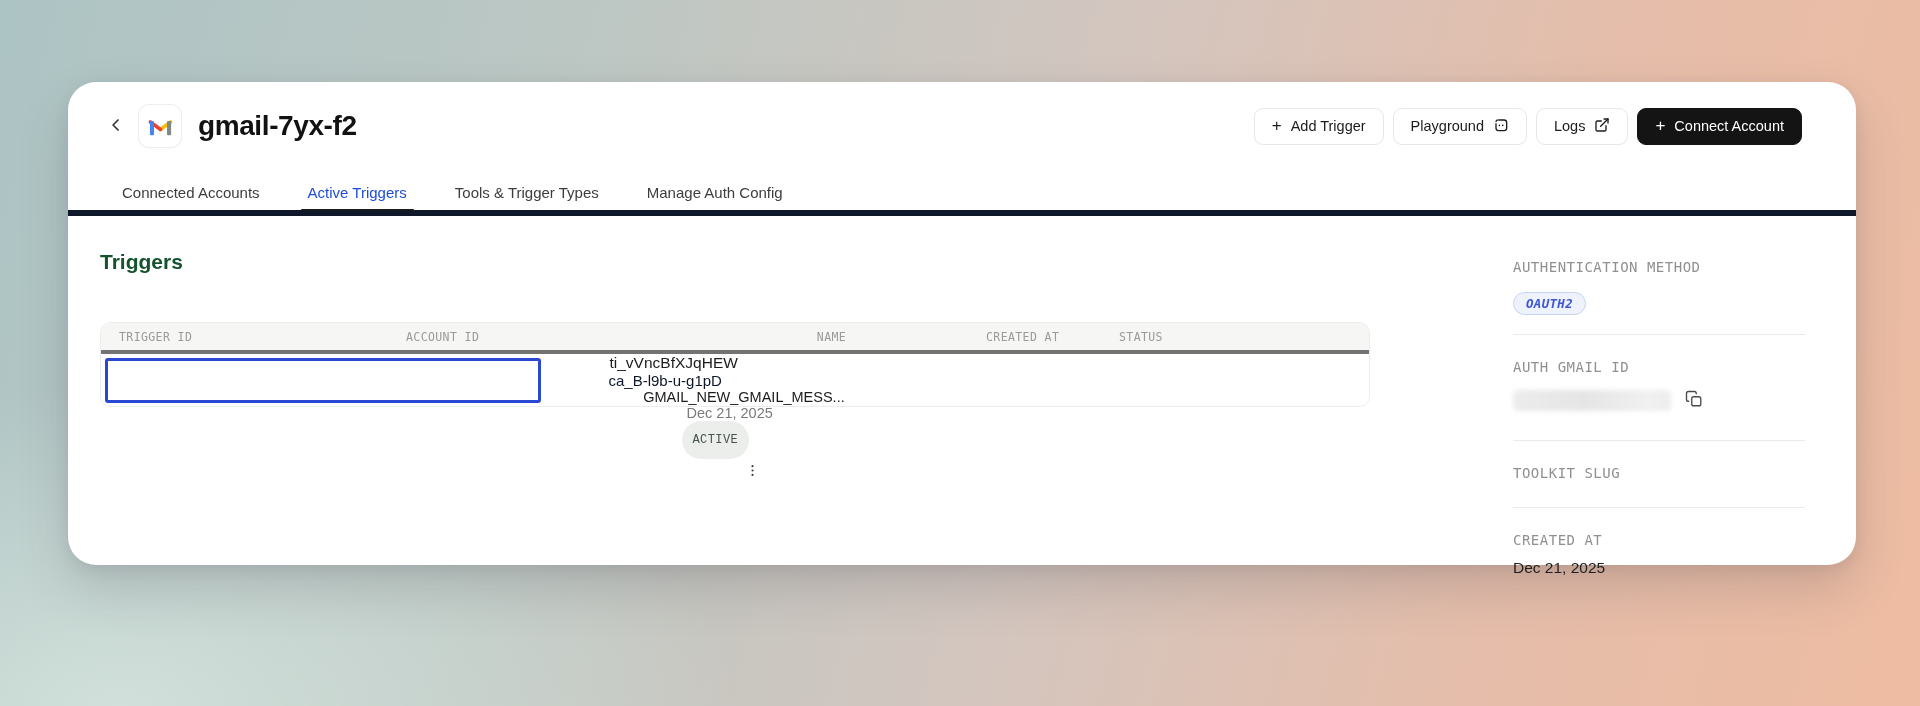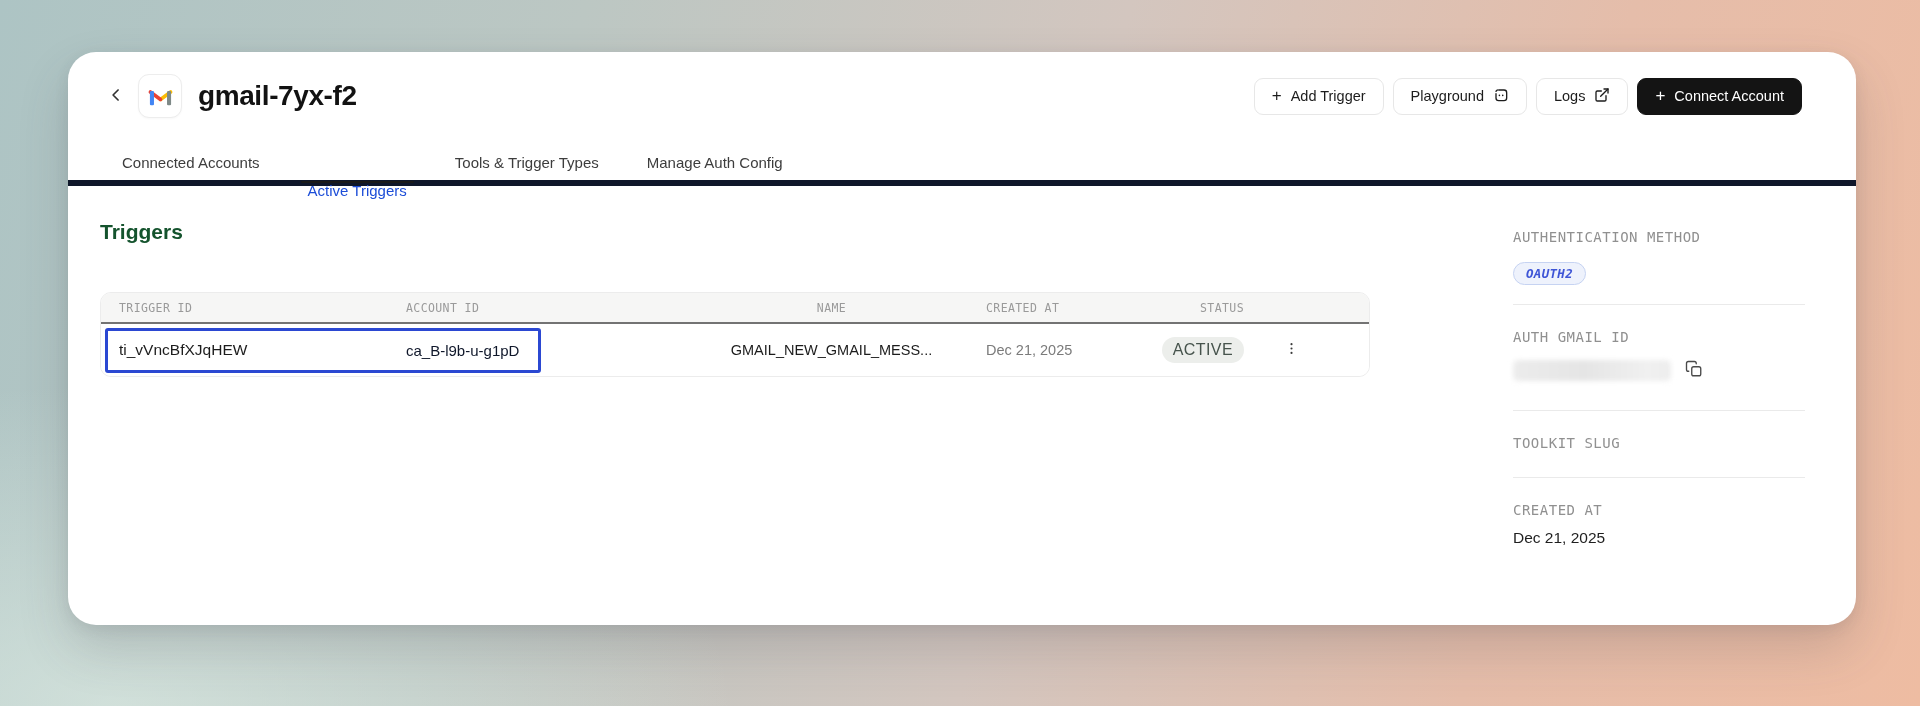--- a/index.html
+++ b/index.html
@@ -5,21 +5,21 @@
   * { box-sizing: border-box; }
   html,body { margin:0; padding:0; }
   body {
     width:1920px; height:706px; overflow:hidden;
     font-family:"Liberation Sans", sans-serif;
     background-image:
       radial-gradient(1000px 520px at 6% 100%, rgba(224,238,230,0.65), rgba(224,238,230,0) 62%),
       linear-gradient(104deg, #adc4c4 0%, #bcc7c3 28%, #d3c6bf 54%, #e5bdaa 78%, #eebca2 100%);
   }
   .card {
-    position:absolute; left:68px; top:52px; width:1788px; height:573px;
+    position:absolute; left:68px; top:82px; width:1788px; height:483px;
     background:#ffffff; border-radius:28px;
     box-shadow:0 24px 50px rgba(70,70,80,0.20), 0 4px 14px rgba(70,70,80,0.10);
   }
 
   
   .card-header { position:absolute; left:0; right:0; top:0; height:72px;
     display:flex; align-items:center; padding:16px 54px 0 34px; }
   .back-btn { width:28px; height:28px; display:flex; align-items:center; justify-content:center;
     border:none; background:transparent; color:#333; cursor:pointer; padding:0; }
   .app-icon-box { width:44px; height:44px; margin-left:8px; border:1px solid #ededed; border-radius:11px;
@@ -31,43 +31,43 @@
     display:flex; align-items:center; gap:9px; font-family:"Liberation Sans",sans-serif;
     font-size:14.5px; color:#1c1c1c; cursor:pointer; white-space:nowrap; }
   .btn .plus { font-size:17px; font-weight:400; line-height:1; margin-top:-1px; }
   .btn.primary { background:#141414; border-color:#141414; color:#fff; }
   .btn svg { flex:0 0 auto; }
 
   
   .tabs { position:absolute; top:99px; left:0; right:0; height:35px;
     display:flex; gap:48px; padding-left:54px; border-bottom:6px solid #0f172a; }
   .tab { position:relative; font-size:15px; color:#3d3d3d; padding-top:3px; cursor:pointer; }
-  .tab.active { color:#1d4ed8; font-weight:400;margin-top:28px; }
+  .tab.active { color:#1d4ed8; font-weight:400; }
   .tab.active::after { content:""; position:absolute; left:-7px; right:-7px; bottom:-1px;
     height:2.5px; background:#1a1a1a; border-radius:2px; }
 
   
   .triggers-heading { position:absolute; left:32px; top:168px; font-size:21px; font-weight:600; color:#14532d; }
 
   .table { position:absolute; left:32px; top:240px; width:1270px;
     border:1px solid #ececec; border-radius:11px; background:#fff; }
   .thead { display:flex; align-items:center; height:31px; background:#f6f6f5;
-    border-bottom:2px solid #737373; border-radius:10px 10px 0 0; }
+    border-bottom:4px solid #737373; border-radius:10px 10px 0 0; }
   .th { font-family:"DejaVu Sans Mono", monospace; font-size:11.5px; color:#9a9a9a;
     letter-spacing:0.4px; padding-left:18px; }
-  .trow { display:flex; align-items:center; height:52px; background:#fff; border-radius:0 0 10px 10px; cursor:pointer; }
+  .trow { display:flex; align-items:center; height:52px; background:#fff; border-radius:0 0 10px 10px; cursor:pointer;flex-direction:column; }
   .c1 { width:287px; } .c2 { width:289px; } .c3 { width:291px;text-align:center; }
-  .c4 { width:133px; } .c5 { width:143px;text-align:right; } .c6 { flex:1; }
+  .c4 { width:133px; } .c5 { width:143px; } .c6 { flex:1; }
   .cell { padding-left:18px; font-size:15px; }
   .cell-trigger { color:#1c1c1c; font-size:15.5px; }
   .cell-account { color:#0f172a; }
   .cell-name { color:#1c1c1c; font-size:14.5px; }
   .cell-date { color:#7b7b7b; font-size:14.5px; }
-  .badge-active { display:inline-block; font-family:Liberation Sans, sans-serif; font-size:16px;
-    letter-spacing:0.4px; color:#46534c; background:#eceeeb; border-radius:999px; padding:4px 11px; }
+  .badge-active { display:inline-block; font-family:Liberation Mono, monospace; font-size:12px;
+    letter-spacing:0.4px; color:#46534c; background:#eceeeb; border-radius:999px; padding:12px 11px; }
   .kebab-btn { margin-left:16px; width:26px; height:26px; border:none; background:transparent;
     display:flex; align-items:center; justify-content:center; cursor:pointer; }
 
   .selection-box { position:absolute; left:37px; top:276px; width:436px; height:45px;
     border:3px solid #2b48d2; border-radius:3px; pointer-events:none; }
 
   
   .aside { position:absolute; left:1445px; top:177px; width:292px; }
   .aside-label { font-family:"DejaVu Sans Mono", monospace; font-size:14px; color:#909090; letter-spacing:0.5px; }
   .badge-oauth { display:inline-block; margin-top:17px; font-family:"DejaVu Sans Mono", monospace;

